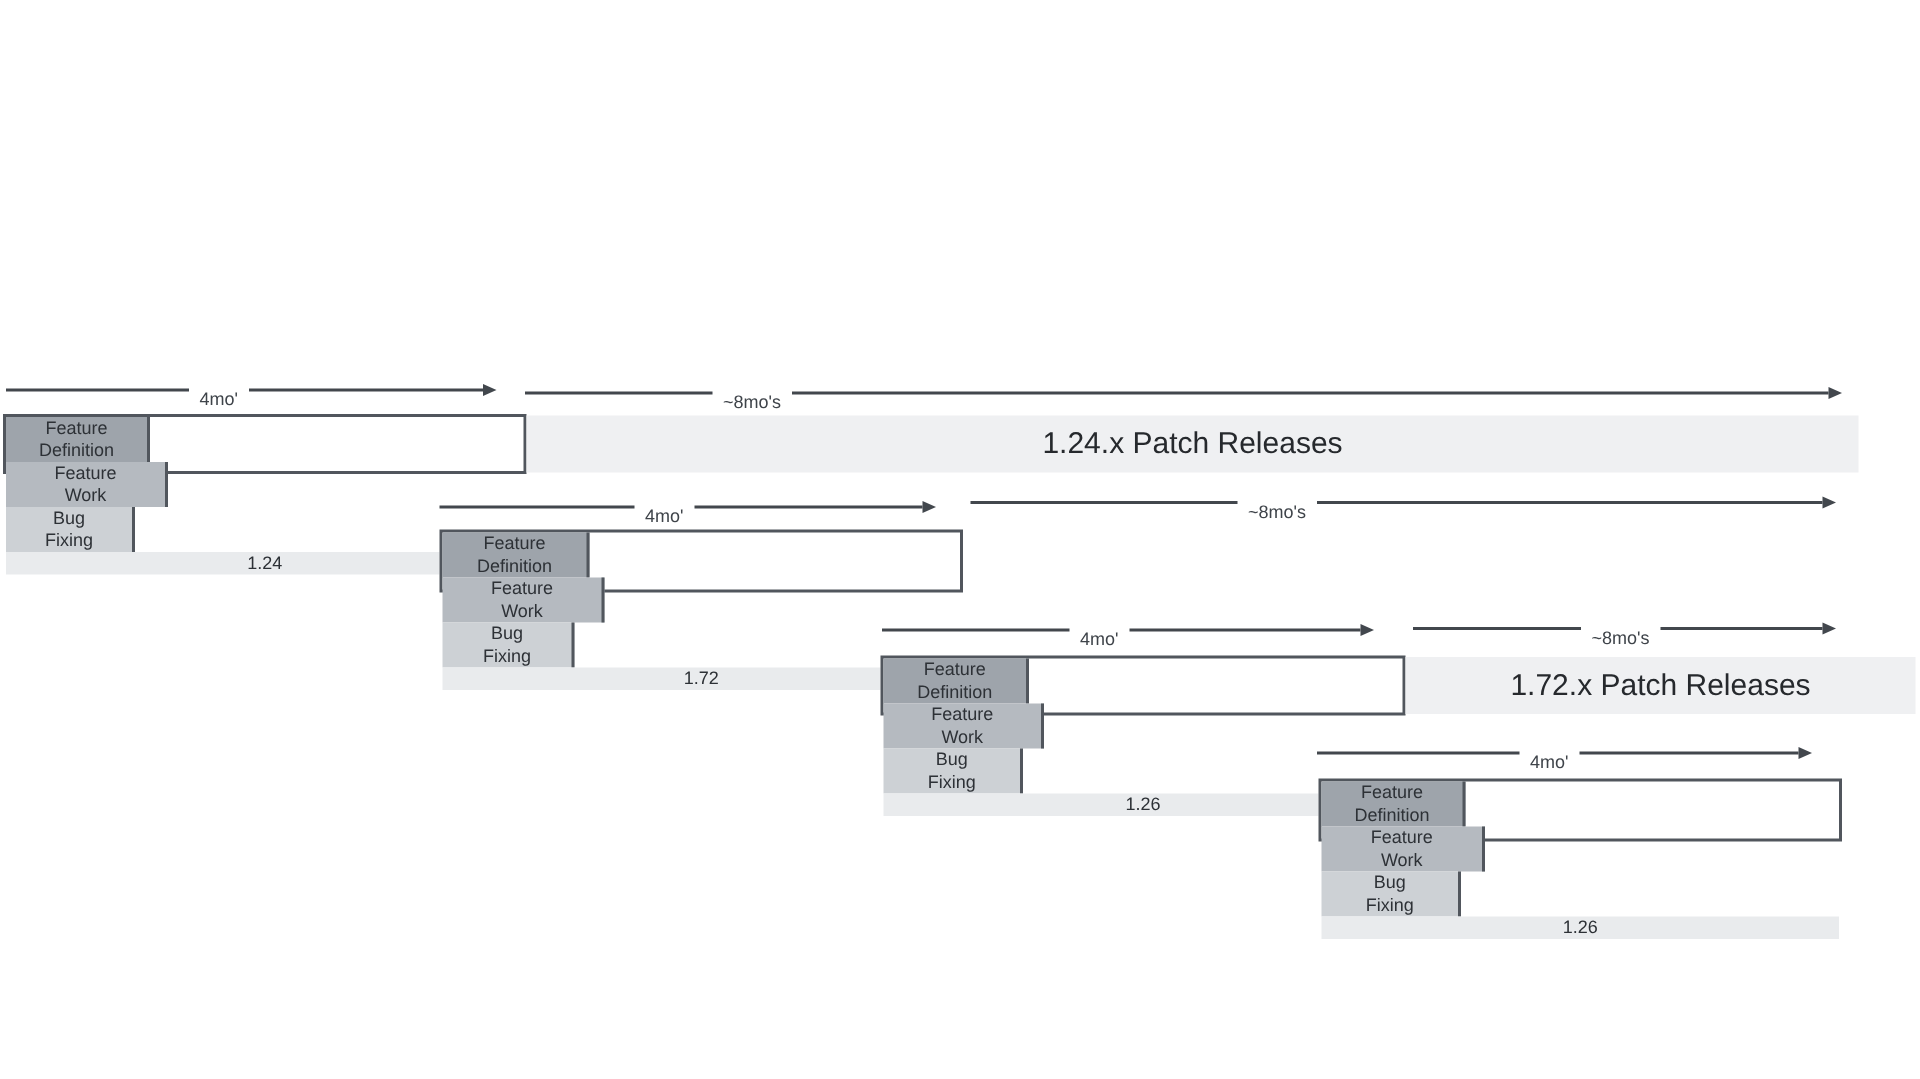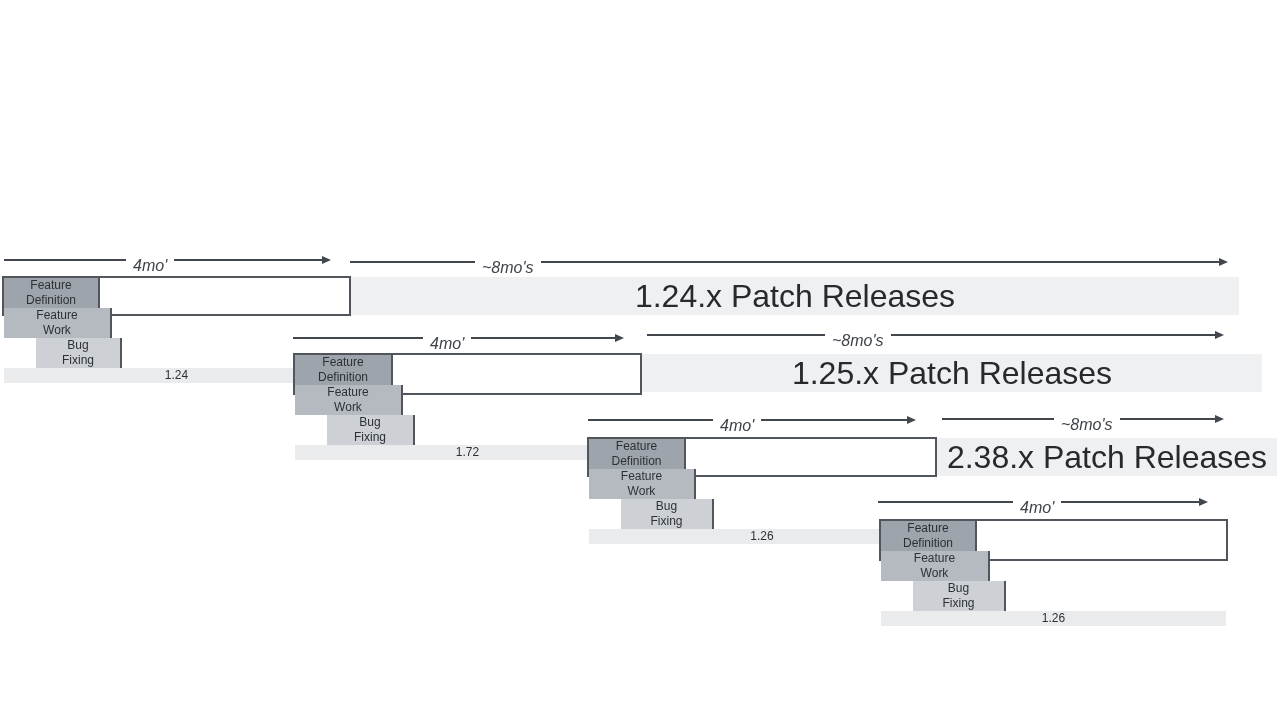--- a/index.html
+++ b/index.html
@@ -24,26 +24,25 @@
     height: 14px;
   }
   .arrow .seg {
     height: 2px;
     background: var(--arrow, #42474d);
   }
   .arrow .seg.left { flex: 0 0 auto; }
   .arrow .seg.right { flex: 1 1 auto; }
   .arrow .lbl {
     padding: 0 7px;
-    font-size: 16px;
+    font-size: 12px;
     line-height: 12px;
     color: var(--label, #3f444a);
     white-space: nowrap;
     transform: translateY(6px);
-    font-style: italic;
   }
   .arrow .head {
     flex: 0 0 auto;
     width: 0;
     height: 0;
     border-left: 9px solid var(--arrow, #42474d);
     border-top: 4px solid transparent;
     border-bottom: 4px solid transparent;
   }
 
@@ -63,37 +62,37 @@
     align-items: center;
     justify-content: center;
     text-align: center;
     font-size: 12px;
     line-height: 1.25;
     color: var(--stage-text, #2d3136);
     white-space: pre-line;
   }
   .stage.fd { background: var(--stage-fd, #9ea4ab); }
   .stage.fw { background: var(--stage-fw, #b5bac0); }
-  .stage.bf { background: var(--stage-bf, #cdd1d5); margin-left: 32px; }
+  .stage.bf { background: var(--stage-bf, #cdd1d5); }
   .stage.ver {
     background: var(--stage-ver, #e9ebed);
     border-right: none;
     flex: 1 1 auto;
   }
 
   
   .patch-bar {
     position: absolute;
     background: var(--patch-bar, #eff0f2);
     display: flex;
     align-items: center;
     justify-content: center;
   }
   .patch-bar .patch-text {
-    font-size: 32px;
+    font-size: 20px;
     color: var(--patch-text, #26292d);
     white-space: nowrap;
     text-align: right;
   }
 </style>
 </head>
 <body>
 
 <div class="canvas">
 
@@ -136,23 +135,20 @@
   </div>
   <div class="cycle-bar" style="left:293px; top:353px; width:349px; height:42px;">
     <div class="stage fd" style="width:98px;">Feature
 Definition</div>
     <div class="stage fw" style="width:108px;">Feature
 Work</div>
     <div class="stage bf" style="width:88px;">Bug
 Fixing</div>
     <div class="stage ver">1.72</div>
   </div>
-  <div class="patch-bar" style="left:642px; top:354px; width:620px; height:38px;">
-    <span class="patch-text">1.25.x Patch Releases</span>
-  </div>
 
   <div class="arrow" style="left:588px; top:413px; width:328px;">
     <span class="seg left" style="width:125px;"></span>
     <span class="lbl">4mo'</span>
     <span class="seg right"></span>
     <span class="head"></span>
   </div>
   <div class="arrow" style="left:942px; top:412px; width:282px;">
     <span class="seg left" style="width:112px;"></span>
     <span class="lbl">~8mo's</span>
@@ -162,21 +158,21 @@
   <div class="cycle-bar" style="left:587px; top:437px; width:350px; height:40px;">
     <div class="stage fd" style="width:97px;">Feature
 Definition</div>
     <div class="stage fw" style="width:107px;">Feature
 Work</div>
     <div class="stage bf" style="width:93px;">Bug
 Fixing</div>
     <div class="stage ver">1.26</div>
   </div>
   <div class="patch-bar" style="left:937px; top:438px; width:340px; height:38px;">
-    <span class="patch-text">2.38.x Patch Releases</span>
+    <span class="patch-text">1.72.x Patch Releases</span>
   </div>
 
   <div class="arrow" style="left:878px; top:495px; width:330px;">
     <span class="seg left" style="width:135px;"></span>
     <span class="lbl">4mo'</span>
     <span class="seg right"></span>
     <span class="head"></span>
   </div>
   <div class="cycle-bar" style="left:879px; top:519px; width:349px; height:42px;">
     <div class="stage fd" style="width:96px;">Feature

